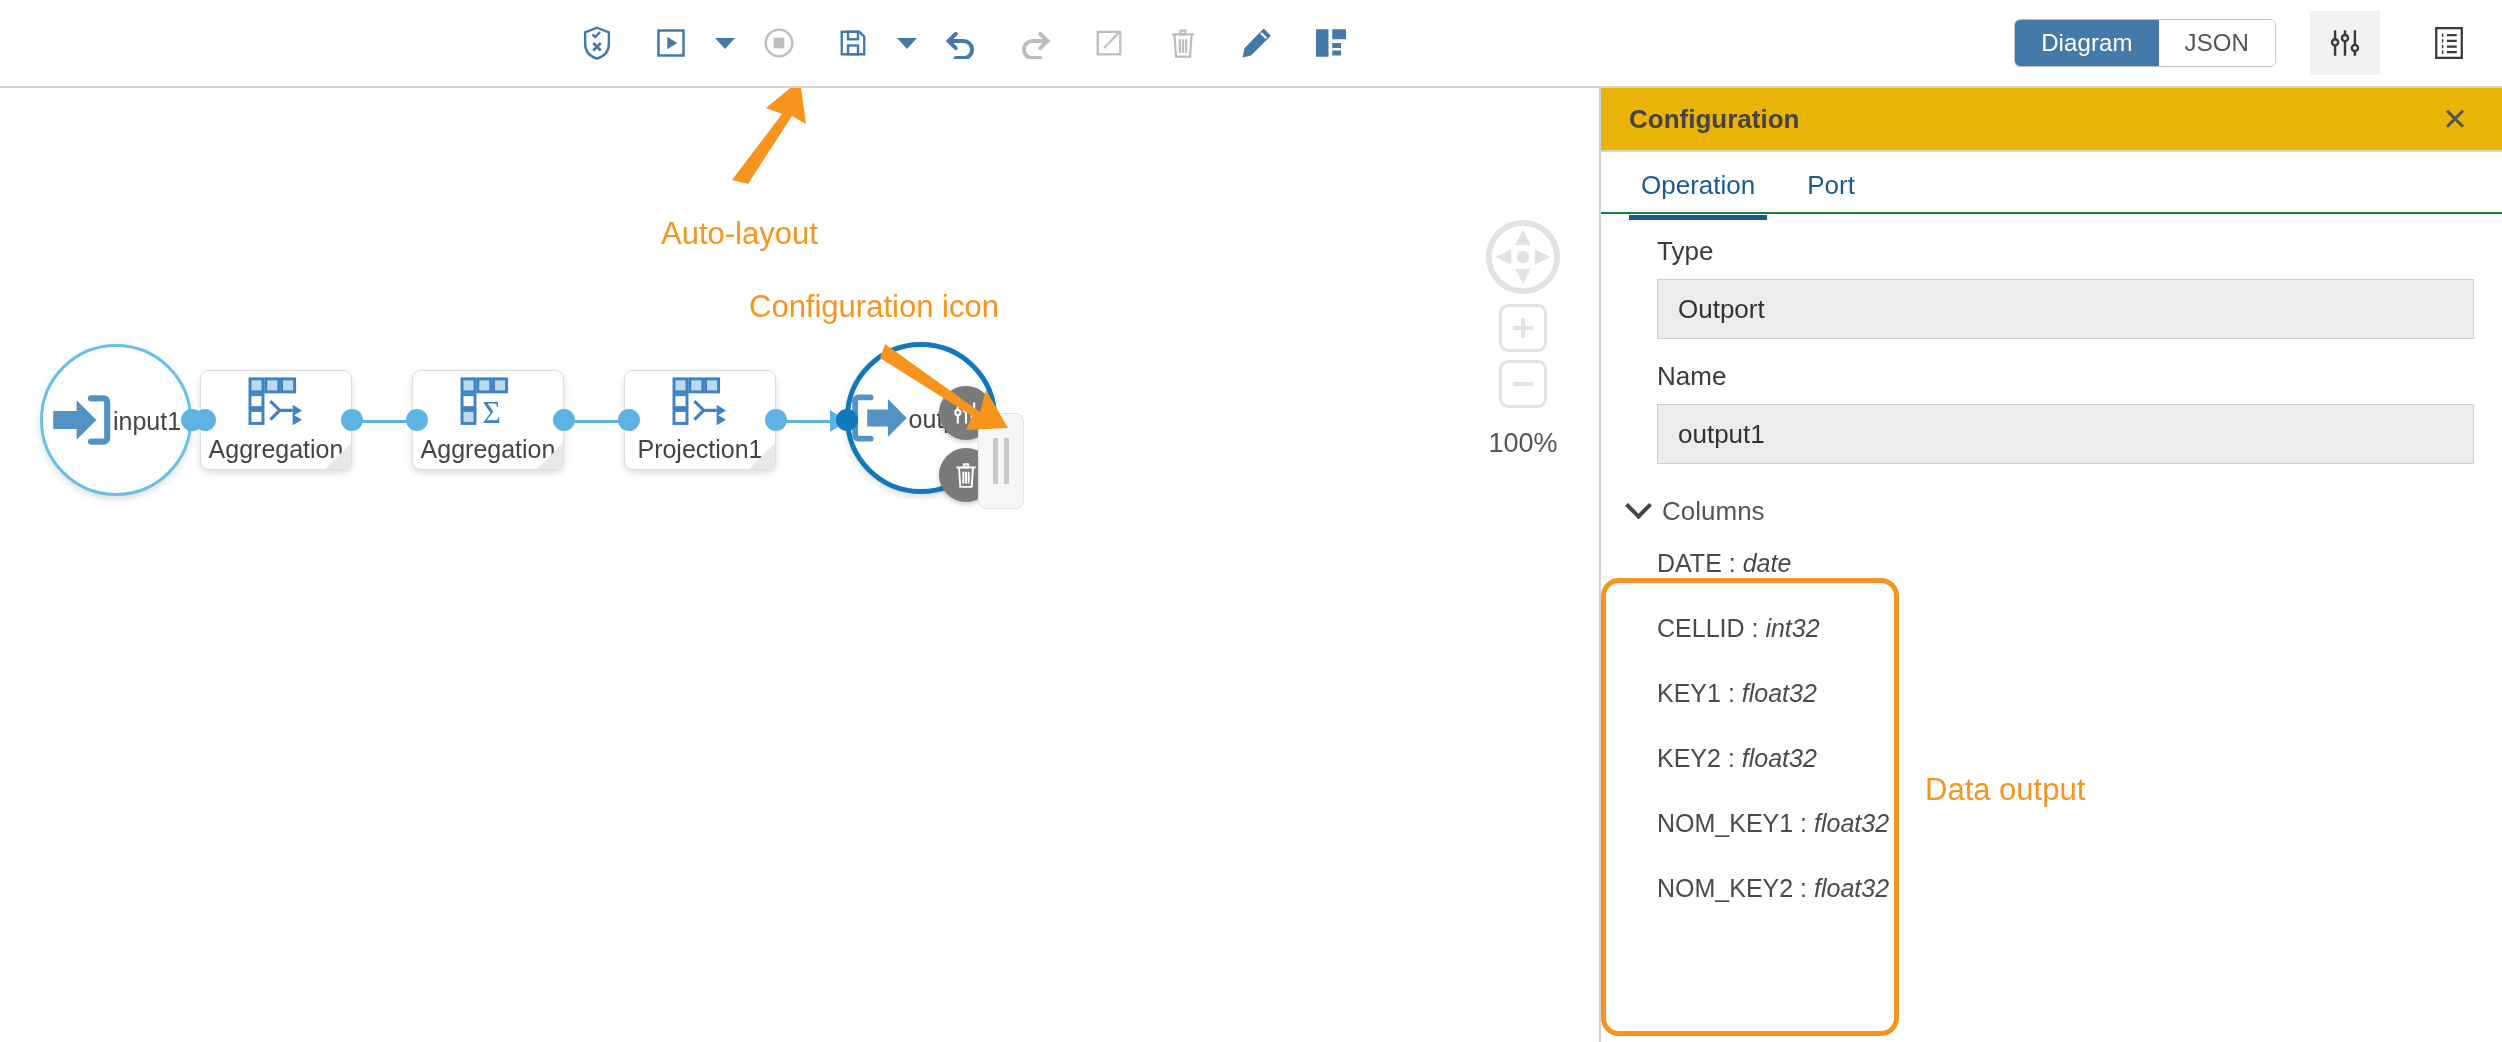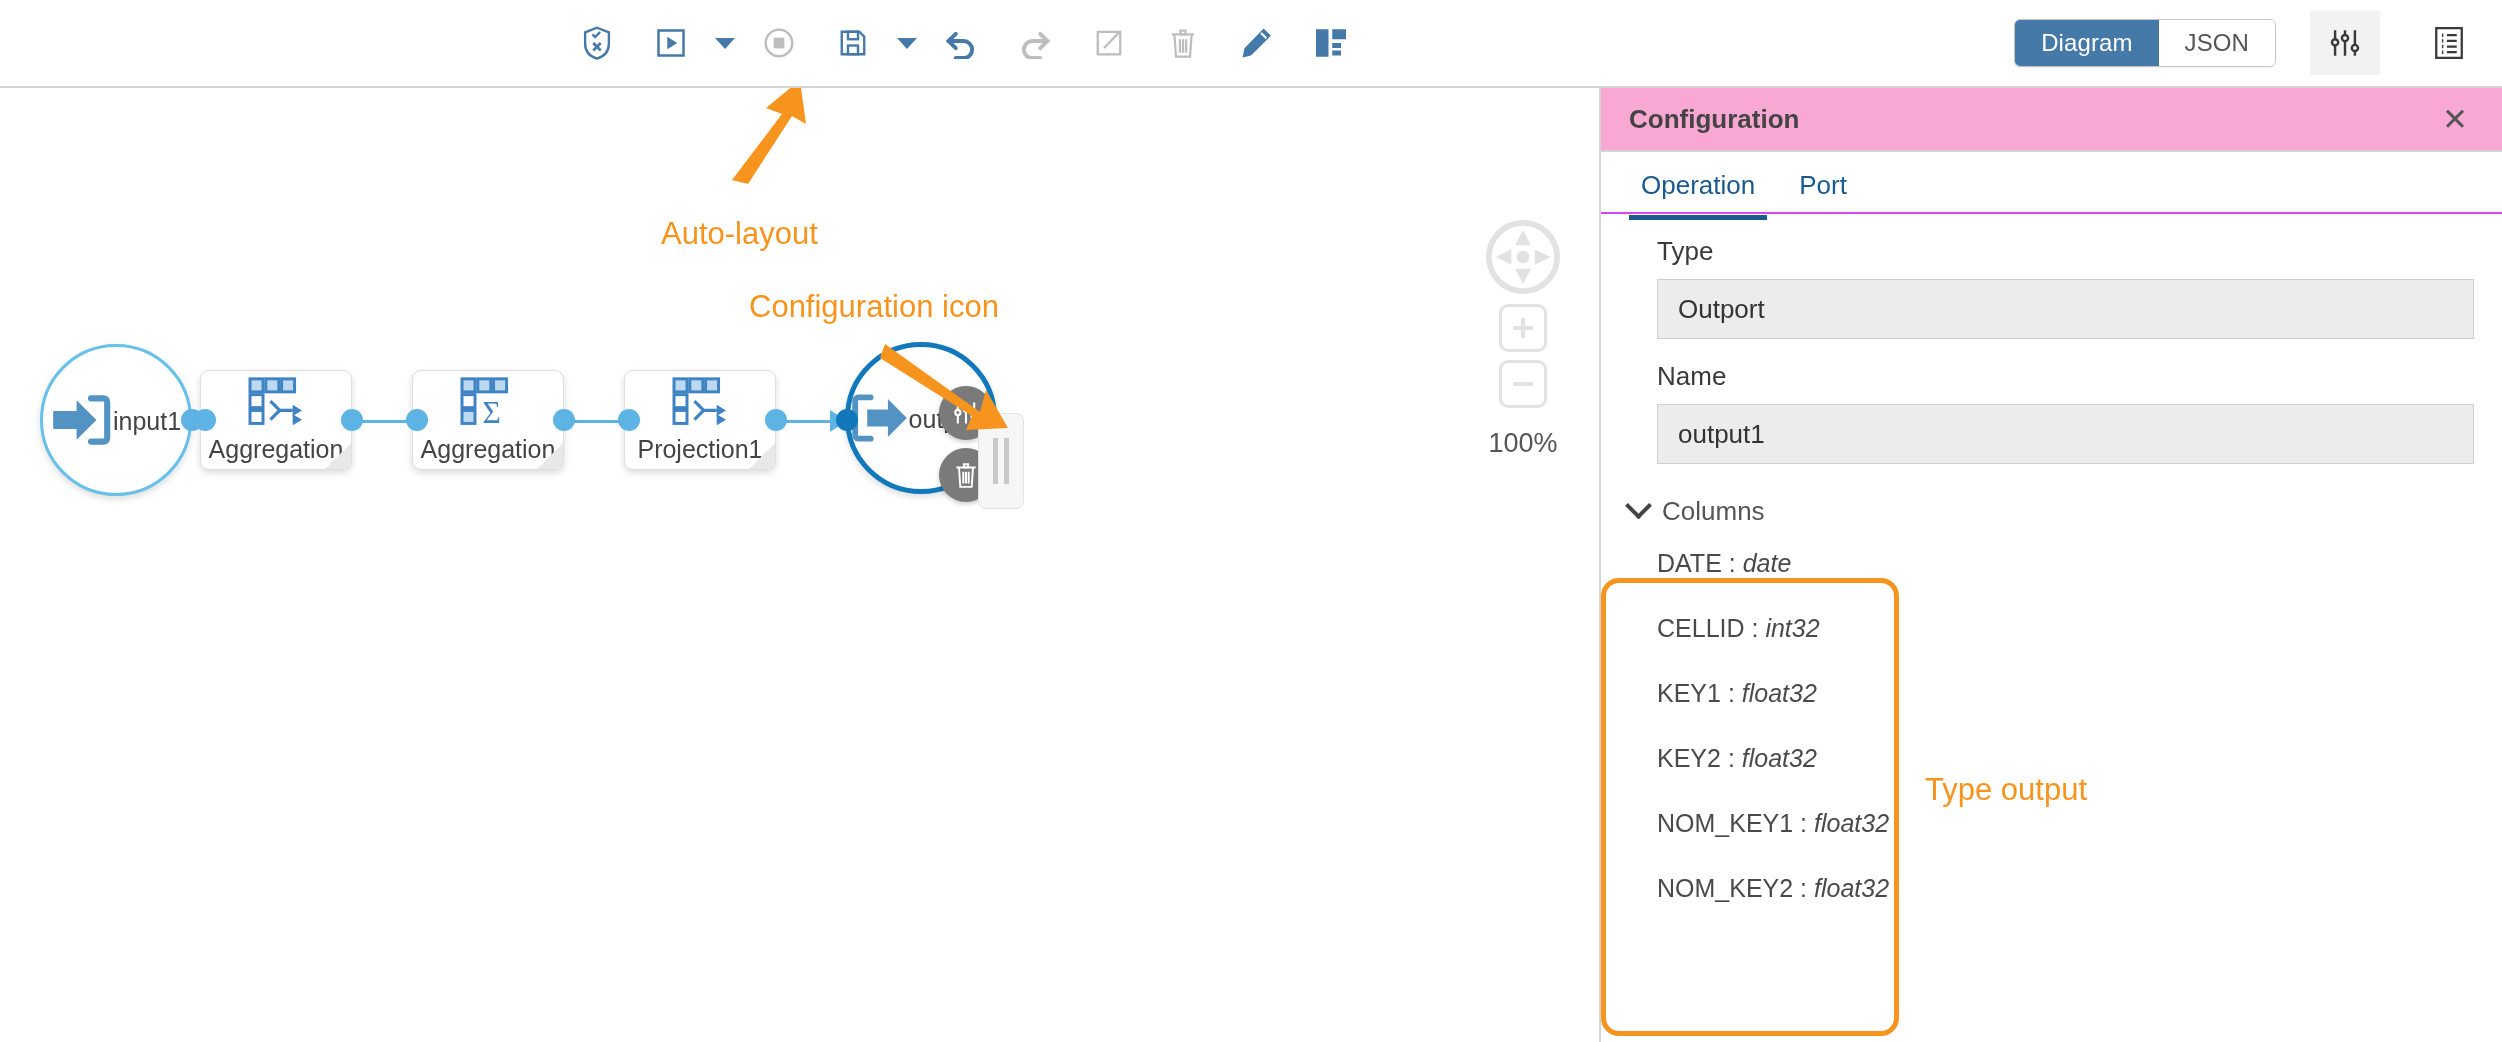--- a/index.html
+++ b/index.html
@@ -137,28 +137,28 @@
     position: absolute; border: 5px solid #f7941e; border-radius: 18px;
     pointer-events: none;
   }
 
   
   .panel {
     position: absolute; left: 1601px; top: 88px; width: 901px; height: 954px;
     background: #fff; overflow: hidden;
   }
   .panel-head {
-    height: 64px; background: #f9a8d4; border-bottom: 2px solid #d4d4d4;
+    height: 64px; background: #eab308; border-bottom: 2px solid #d4d4d4;
     display: flex; align-items: center; padding: 0 28px;
   }
   .panel-title { font-size: 26px; font-weight: bold; color: #444; flex: 1; }
   .panel-close { font-size: 31px; color: #555; cursor: pointer; line-height: 1; padding: 4px 6px; }
   .tabs {
-    display: flex; gap: 20px; padding: 18px 28px 0 28px;
-    border-bottom: 2px solid #d946ef; height: 62px; align-items: flex-start;
+    display: flex; gap: 28px; padding: 18px 28px 0 28px;
+    border-bottom: 2px solid #15803d; height: 62px; align-items: flex-start;
   }
   .tab {
     font-size: 26px; color: #1b5a8e; padding: 0 12px 14px 12px; cursor: pointer;
     border-bottom: 5px solid transparent; margin-bottom: -2px;
   }
   .tab.active { border-bottom-color: #1b5a8e; }
   .section-head {
     display: flex; align-items: center; gap: 16px;
     padding: 22px 28px; border-bottom: 2px solid #e0e0e0; cursor: pointer;
   }
@@ -470,15 +470,15 @@
       <div class="col-item"><span>DATE</span> : <em>date</em></div>
       <div class="col-item"><span>CELLID</span> : <em>int32</em></div>
       <div class="col-item"><span>KEY1</span> : <em>float32</em></div>
       <div class="col-item"><span>KEY2</span> : <em>float32</em></div>
       <div class="col-item"><span>NOM_KEY1</span> : <em>float32</em></div>
       <div class="col-item"><span>NOM_KEY2</span> : <em>float32</em></div>
     </div>
   </div>
 
   <div class="highlight-box" style="left:1601px; top:578px; width:298px; height:458px;"></div>
-  <div class="anno" style="left:1925px; top:772px;">Type output</div>
+  <div class="anno" style="left:1925px; top:772px;">Data output</div>
 
 </div>
 
 </body></html>

